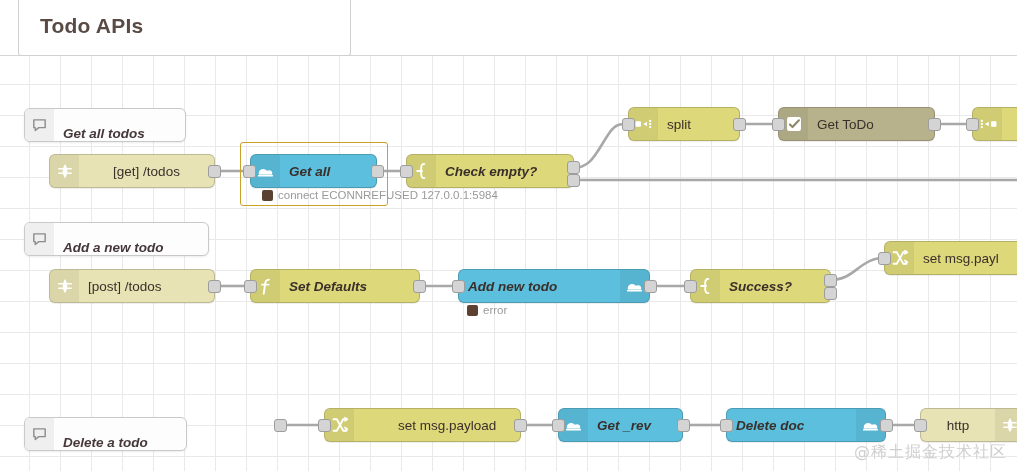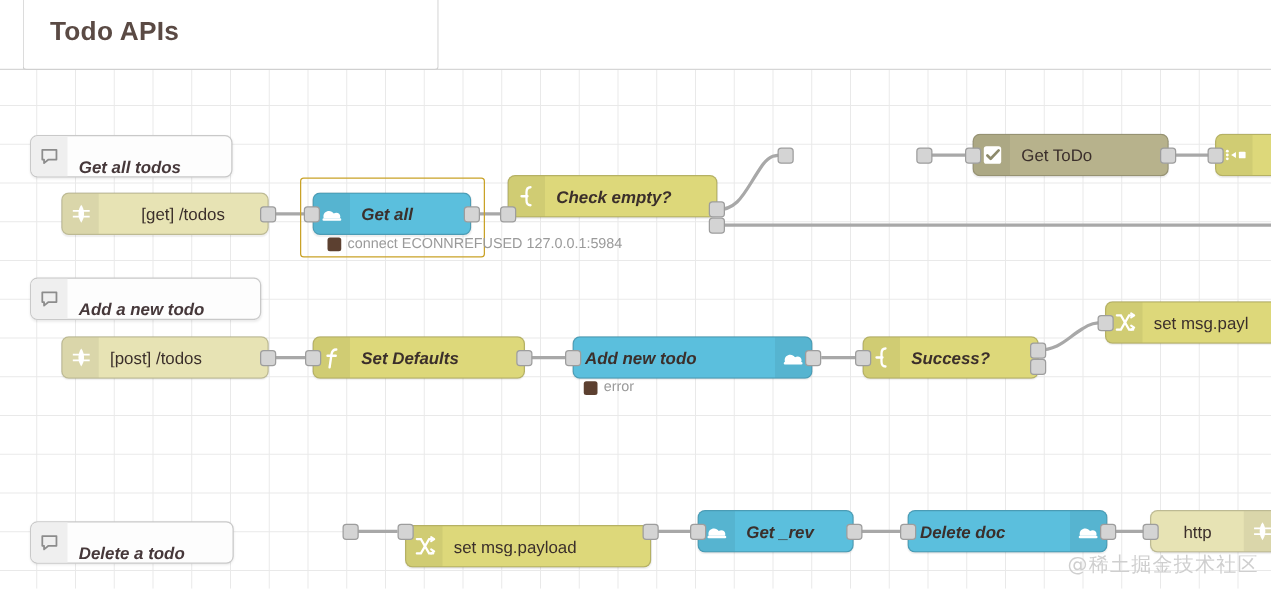--- a/index.html
+++ b/index.html
@@ -163,33 +163,45 @@
       </span>
       <span class="lbl">Get all</span>
     </div>
     <div class="port" style="left:243px;top:109px;"></div>
     <div class="port" style="left:371px;top:109px;"></div>
     <div class="status" style="left:262px;top:133px;">
       <span class="dot"></span>
       <span>connect ECONNREFUSED 127.0.0.1:5984</span>
     </div>
 
-    <div class="node n-yellow italic" style="left:406px;top:84px;width:168px;">
+    <div class="node n-yellow italic" style="left:406px;top:98px;width:168px;">
       <span class="ico">
         <svg width="16" height="18" viewBox="0 0 20 22">
           <path d="M13 2c-3 0-4 2.5-4 5v8c0 2.5 1 5 4 5" fill="none" stroke="#fff" stroke-width="2.3" stroke-linecap="round"></path>
           <path d="M10 11H4" stroke="#fff" stroke-width="2.3" stroke-linecap="round"></path>
         </svg>
       </span>
       <span class="lbl">Check empty?</span>
     </div>
     <div class="port" style="left:400px;top:109px;"></div>
     <div class="port" style="left:567px;top:105px;"></div>
     <div class="port" style="left:567px;top:118px;"></div>
 
+    <div class="node n-yellow" style="left:628px;top:51px;width:112px;">
+      <span class="ico">
+        <svg width="20" height="14" viewBox="0 0 26 16">
+          <rect x="2" y="4.5" width="7" height="7" rx="1" fill="#fff"></rect>
+          <path d="M12 8l5-3v6z" fill="#fff"></path>
+          <circle cx="21" cy="4" r="1.5" fill="#fff"></circle>
+            <circle cx="21" cy="8" r="1.5" fill="#fff"></circle>
+          <circle cx="21" cy="12" r="1.5" fill="#fff"></circle>
+        </svg>
+      </span>
+      <span class="lbl">split</span>
+    </div>
     <div class="port" style="left:622px;top:62px;"></div>
     <div class="port" style="left:733px;top:62px;"></div>
 
     <div class="node n-olive" style="left:778px;top:51px;width:157px;">
       <span class="ico">
         <svg width="18" height="18" viewBox="0 0 22 22">
           <rect x="2.5" y="2.5" width="17" height="17" rx="2.5" fill="#fff"></rect>
           <path d="M6 11.5l3.2 3.2L17 6.5" fill="none" stroke="#8d8a6c" stroke-width="2.6" stroke-linecap="round" stroke-linejoin="round"></path>
         </svg>
       </span>
@@ -290,21 +302,21 @@
       <span class="ico">
         <svg width="17" height="17" viewBox="0 0 24 24">
           <path d="M4 4h16v11H11l-5 4v-4H4z" fill="none" stroke="#8c8c8c" stroke-width="2" stroke-linejoin="round"></path>
         </svg>
       </span>
       <span class="lbl">Delete a todo</span>
     </div>
 
     <div class="port" style="left:274px;top:363px;"></div>
 
-    <div class="node n-yellow" style="left:324px;top:364px;width:197px;">
+    <div class="node n-yellow" style="left:324px;top:352px;width:197px;gap:35px;">
       <span class="ico">
         <svg width="18" height="18" viewBox="0 0 22 22">
           <path d="M3 4h4l8 14h4" fill="none" stroke="#fff" stroke-width="2.2" stroke-linecap="round"></path>
           <path d="M3 18h4l8-14h4" fill="none" stroke="#fff" stroke-width="2.2" stroke-linecap="round"></path>
           <path d="M17 2l3 2-3 2M17 14l3 2-3 2" fill="none" stroke="#fff" stroke-width="2" stroke-linecap="round" stroke-linejoin="round"></path>
         </svg>
       </span>
       <span class="lbl">set msg.payload</span>
     </div>
     <div class="port" style="left:318px;top:363px;"></div>

